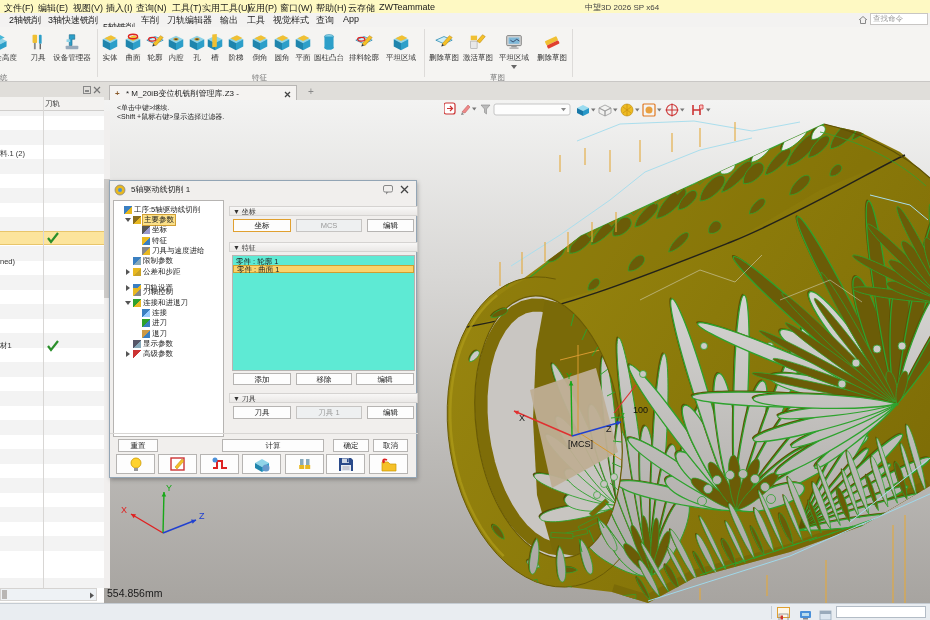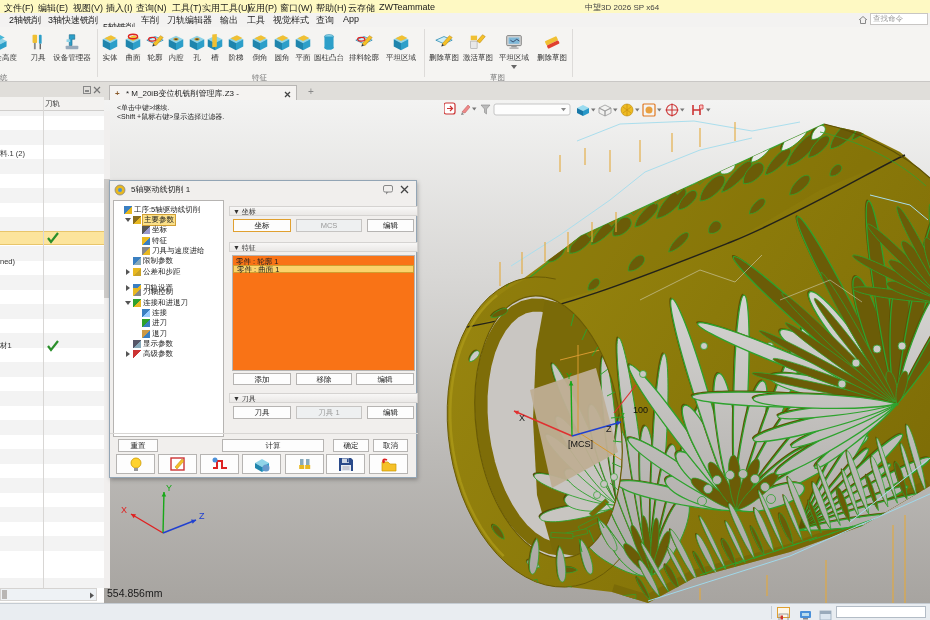--- a/index.html
+++ b/index.html
@@ -26,21 +26,21 @@
 #dlg {position:absolute;left:5px;top:80px;width:308px;height:298px;background:#f1efed;border:1px solid #93a5b5;box-shadow:1px 2px 4px rgba(0,0,0,.25);z-index:10;font-size:7.5px;color:#222}
 #dlgtitle {position:absolute;left:0;top:0;width:100%;height:19px;font-size:8px;color:#222}
 #dlgtree {position:absolute;left:3px;top:19px;width:111px;height:237px;background:#fff;border:1px solid #b6b4b2;overflow:hidden}
 .ti {position:absolute;top:1px;width:8px;height:8px;display:inline-block}
 .tl {position:absolute;top:0;font-size:7.5px;white-space:nowrap;color:#222}
 .thl {background:#fbe089;border:1px solid #d19f35;margin:-1px;padding:0 1px}
 .dsec {position:absolute;height:10px;background:linear-gradient(#f8f7f6,#eae8e6);border:1px solid #d5d3d1;font-size:7px;color:#333;line-height:9px;padding-left:3px}
 .dbtn {position:absolute;background:#fdfdfd;border:1px solid #b6b4b2;text-align:center;font-size:7.5px;color:#222;line-height:11px}
 .dbtn.hot {border-color:#e0a030}
 .dfield {position:absolute;background:#eef0f1;border:1px solid #c6c4c2;text-align:center;font-size:7.5px;color:#999;line-height:11px}
-#dlglist {position:absolute;left:122px;top:74px;width:183px;height:116px;background:#f97316;border:1px solid #b6b4b2;font-size:7.5px;color:#222}
+#dlglist {position:absolute;left:122px;top:74px;width:183px;height:116px;background:#5eead4;border:1px solid #b6b4b2;font-size:7.5px;color:#222}
 #dlglist > div {height:9px;line-height:9px}
 .bico {position:absolute;top:3px;width:13px;height:11px}
 </style></head><body>
 <div id="menubar">
     <span style="position:absolute;left:4px;top:2px">文件(F)</span>
     <span style="position:absolute;left:38px;top:2px">编辑(E)</span>
     <span style="position:absolute;left:73px;top:2px">视图(V)</span>
     <span style="position:absolute;left:106px;top:2px">插入(I)</span>
     <span style="position:absolute;left:136px;top:2px">查询(N)</span>
     <span style="position:absolute;left:172px;top:2px">工具(T)</span>

